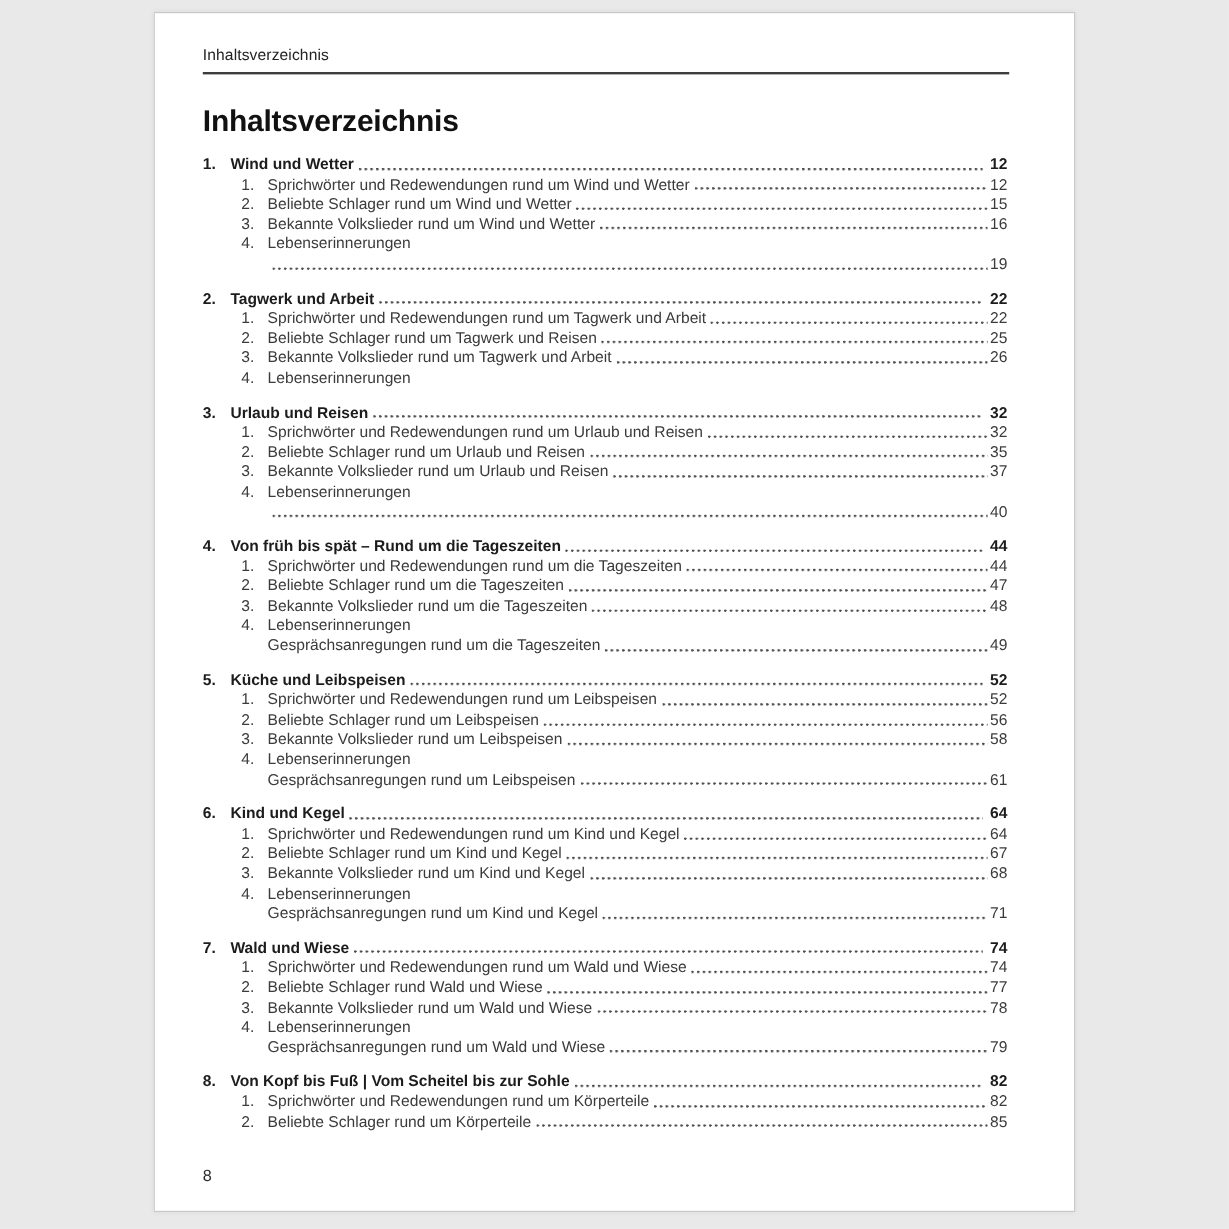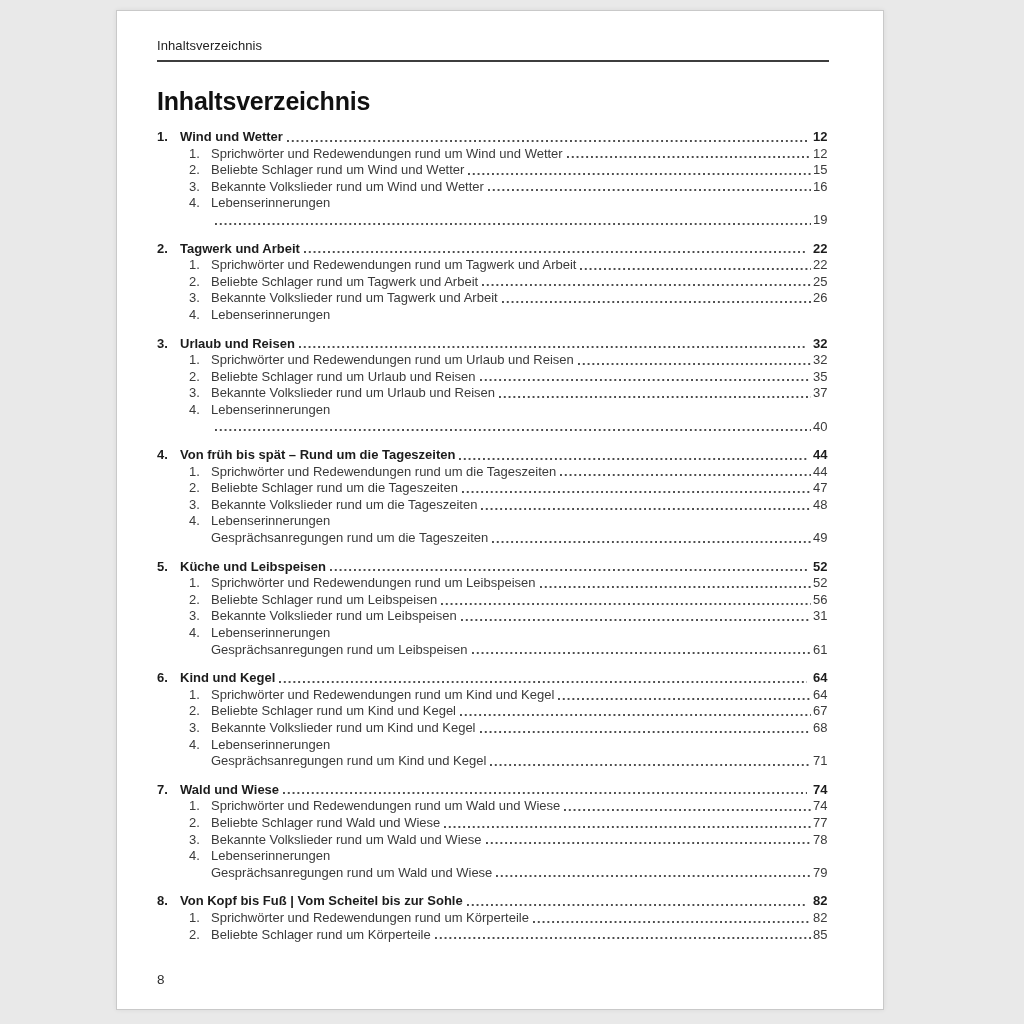--- a/index.html
+++ b/index.html
@@ -6,21 +6,21 @@
     margin: 0;
     padding: 0;
     width: 1024px;
     height: 1024px;
     background: #e9e9e9;
     font-family: "Liberation Sans", sans-serif;
     -webkit-font-smoothing: antialiased;
   }
   .page {
     position: absolute;
-    left: 116px;
+    left: 128px;
     top: 10px;
     width: 768px;
     height: 1000px;
     background: #ffffff;
     border: 1px solid #c9c9c9;
     box-shadow: 0 0 5px rgba(0,0,0,0.07);
     box-sizing: border-box;
     padding: 0 54px 0 40px;
     overflow: hidden;
   }
@@ -153,21 +153,21 @@
     <div class="items">
   <div class="line item-line">
     <span class="num">1.</span>
     <span class="t">Sprichwörter und Redewendungen rund um Tagwerk und Arbeit</span>
     <span class="leader"></span>
     <span class="pg">22</span>
   </div>
 
   <div class="line item-line">
     <span class="num">2.</span>
-    <span class="t">Beliebte Schlager rund um Tagwerk und Arbeit</span>
+    <span class="t">Beliebte Schlager rund um Tagwerk und Reisen</span>
     <span class="leader"></span>
     <span class="pg">25</span>
   </div>
 
   <div class="line item-line">
     <span class="num">3.</span>
     <span class="t">Bekannte Volkslieder rund um Tagwerk und Arbeit</span>
     <span class="leader"></span>
     <span class="pg">26</span>
   </div>
@@ -287,21 +287,21 @@
     <span class="num">2.</span>
     <span class="t">Beliebte Schlager rund um Leibspeisen</span>
     <span class="leader"></span>
     <span class="pg">56</span>
   </div>
 
   <div class="line item-line">
     <span class="num">3.</span>
     <span class="t">Bekannte Volkslieder rund um Leibspeisen</span>
     <span class="leader"></span>
-    <span class="pg">31</span>
+    <span class="pg">58</span>
   </div>
 
   <div class="line item-line">
     <span class="num">4.</span>
     <span class="t">Lebenserinnerungen</span>
 
   </div>
 
   <div class="line item-line cont-line">
 

